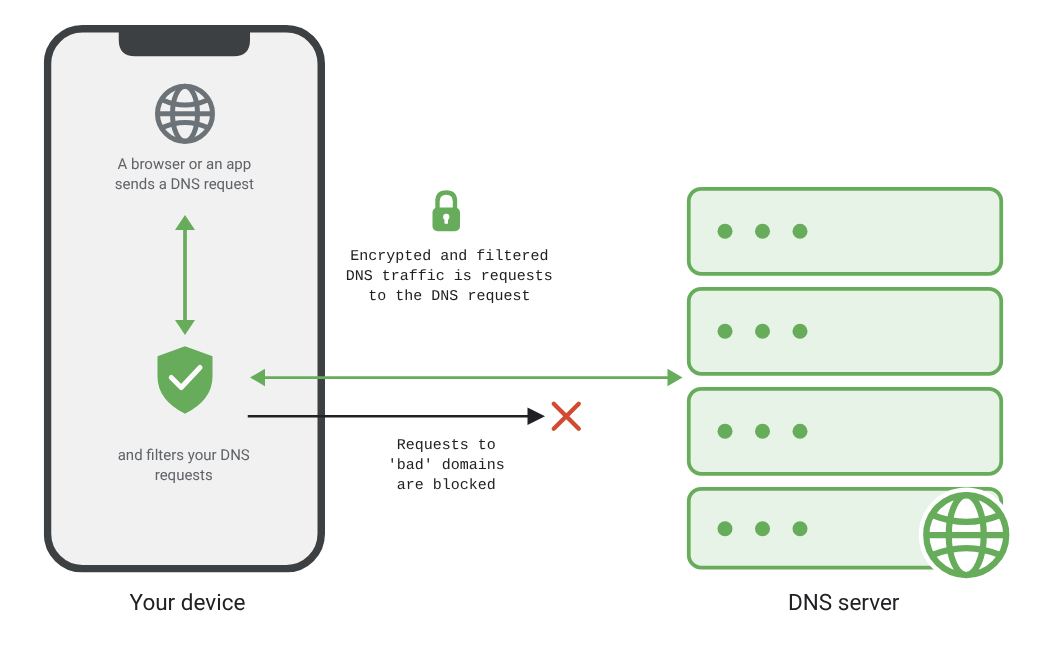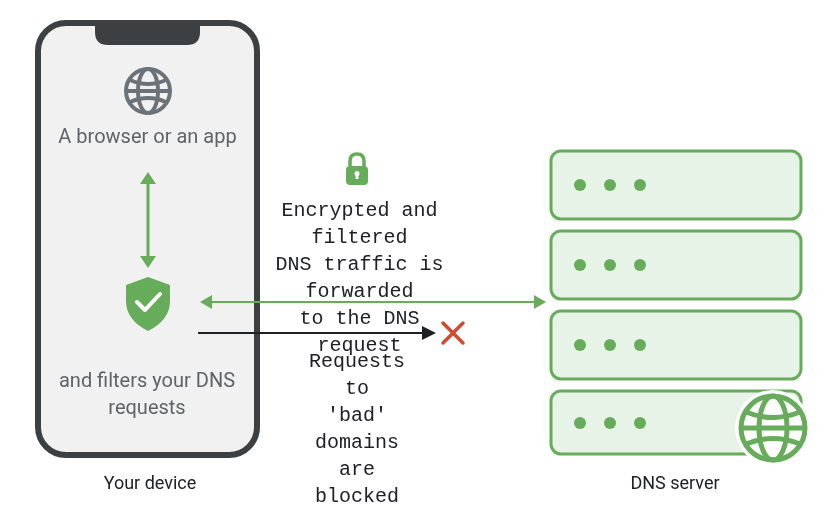--- a/index.html
+++ b/index.html
@@ -7,21 +7,21 @@
     padding: 0;
     font-family: -apple-system, BlinkMacSystemFont, "Segoe UI", Roboto, sans-serif;
     background: #fff;
     width: 838px;
     height: 523px;
     position: relative;
   }
   .label {
     position: absolute;
     color: #5f6368;
-    font-size: 20px;
+    font-size: 12px;
     text-align: center;
     line-height: 1.35;
   }
   .label.dark {
     color: #202124;
     font-family: Liberation Mono, monospace;
   }
   .caption {
     position: absolute;
     color: #202124;
@@ -41,20 +41,21 @@
 <svg style="position:absolute; left:122px; top:65px;" width="52" height="52" viewBox="0 0 52 52">
   <circle cx="26" cy="26" r="22" fill="none" stroke="#6c7378" stroke-width="4"></circle>
   <ellipse cx="26" cy="26" rx="10" ry="22" fill="none" stroke="#6c7378" stroke-width="4"></ellipse>
   <line x1="4" y1="26" x2="48" y2="26" stroke="#6c7378" stroke-width="4"></line>
   <path d="M 8 15 Q 26 23 44 15" fill="none" stroke="#6c7378" stroke-width="4"></path>
   <path d="M 8 37 Q 26 29 44 37" fill="none" stroke="#6c7378" stroke-width="4"></path>
 </svg>
 
 <div class="label" style="left:55px; top:123px; width:185px;">
   <span>A browser or an app</span><br>
+  <span>sends a DNS request</span>
 </div>
 
 <svg style="position:absolute; left:137px; top:170px;" width="22" height="100">
   <defs>
     <marker id="arrGreenUp" markerWidth="10" markerHeight="10" refX="5" refY="2" orient="auto">
       <path d="M0,8 L5,0 L10,8 Z" fill="#67ac5b"></path>
     </marker>
     <marker id="arrGreenDown" markerWidth="10" markerHeight="10" refX="5" refY="8" orient="auto">
       <path d="M0,0 L5,8 L10,0 Z" fill="#67ac5b"></path>
     </marker>
@@ -79,21 +80,21 @@
 
 <svg style="position:absolute; left:343px; top:152px;" width="28" height="35" viewBox="0 0 28 35">
   <path d="M7 14 L7 9 Q7 2 14 2 Q21 2 21 9 L21 14" fill="none" stroke="#67ac5b" stroke-width="3.5" stroke-linecap="round"></path>
   <rect x="3" y="14" width="22" height="19" rx="4" fill="#67ac5b"></rect>
   <circle cx="14" cy="21.5" r="2.5" fill="#fff"></circle>
   <rect x="12.6" y="22" width="2.8" height="5" fill="#fff"></rect>
 </svg>
 
 <div class="label dark" style="left:272px; top:197px; width:175px;">
   <span>Encrypted and filtered</span><br>
-  <span>DNS traffic is forwarded</span><br>
+  <span>DNS traffic is requests</span><br>
   <span>to the DNS request</span>
 </div>
 
 <svg style="position:absolute; left:198px; top:292px;" width="350" height="20">
   <line x1="12" y1="10" x2="338" y2="10" stroke="#67ac5b" stroke-width="2.2"></line>
   <path d="M14,3 L2,10 L14,17 Z" fill="#67ac5b"></path>
   <path d="M336,3 L348,10 L336,17 Z" fill="#67ac5b"></path>
 </svg>
 
 <svg style="position:absolute; left:198px; top:325px;" width="240" height="16">

